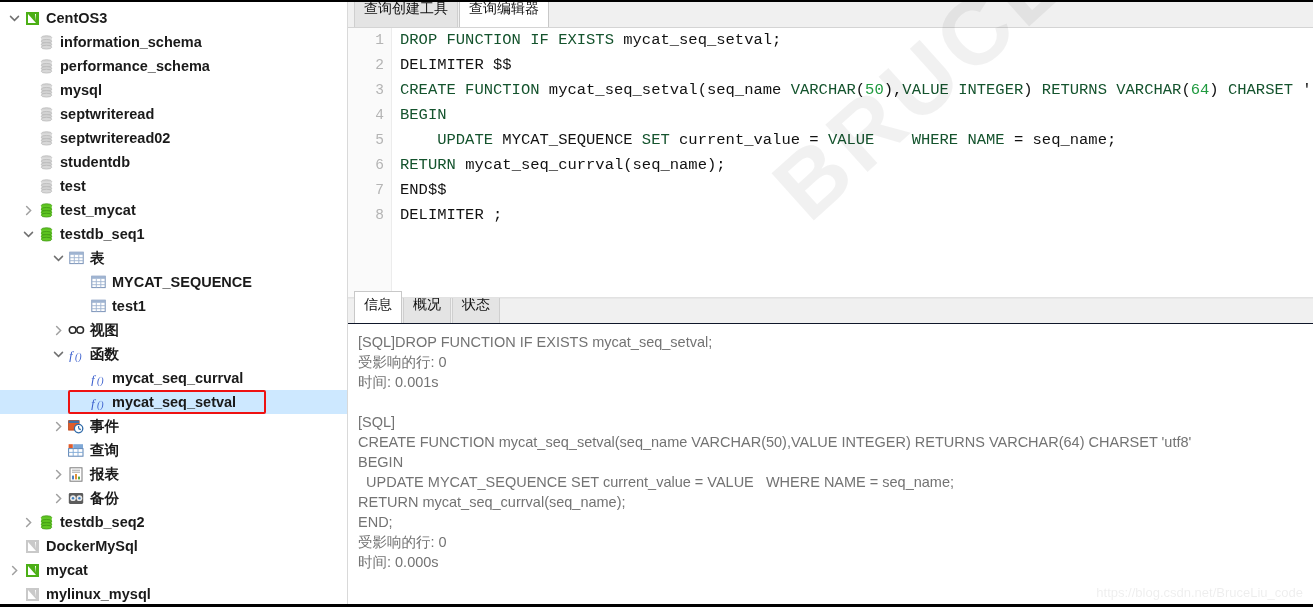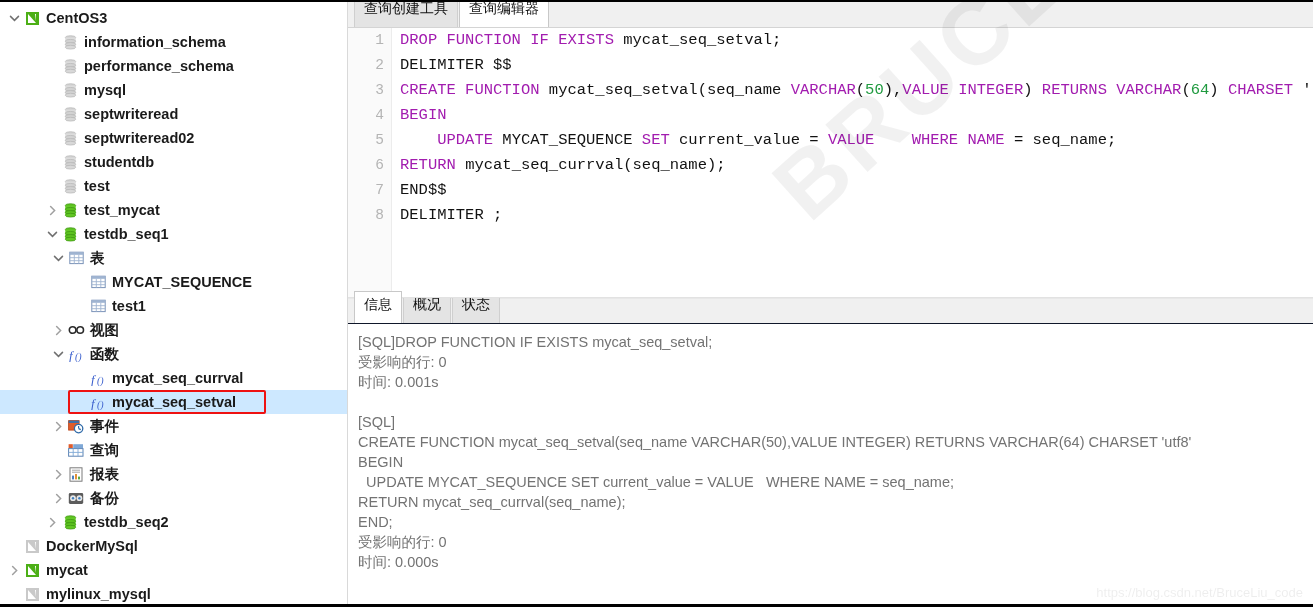--- a/index.html
+++ b/index.html
@@ -70,21 +70,21 @@
     flex: 0 0 20px;
     display: flex;
     align-items: center;
     justify-content: center;
     margin-right: 4px;
   }
   .row .lbl { padding-right: 8px; font-weight: bold; }
 
   
   .ind0 { padding-left: 6px; }
-  .ind1 { padding-left: 44px; }
+  .ind1 { padding-left: 20px; }
   .ind2 { padding-left: 50px; }
   .ind3 { padding-left: 72px; }
 
   
   .redbox {
     position: absolute;
     left: 68px;
     top: 388px;
     width: 198px;
     height: 24px;
@@ -164,21 +164,21 @@
     padding-left: 8px;
   }
   .code .cl {
     height: 25px;
     line-height: 25px;
     font-family: "Liberation Mono", monospace;
     font-size: 15.5px;
     color: #121212;
     white-space: pre;
   }
-  .kw  { color: #a21caf; }
+  .kw  { color: #14532d; }
   .num { color: #1f9a3f; }
 
   
   .resbar {
     height: 26px;
     flex: 0 0 26px;
     background: #f0f0f0;
     display: flex;
     align-items: flex-end;
     padding-left: 6px;

